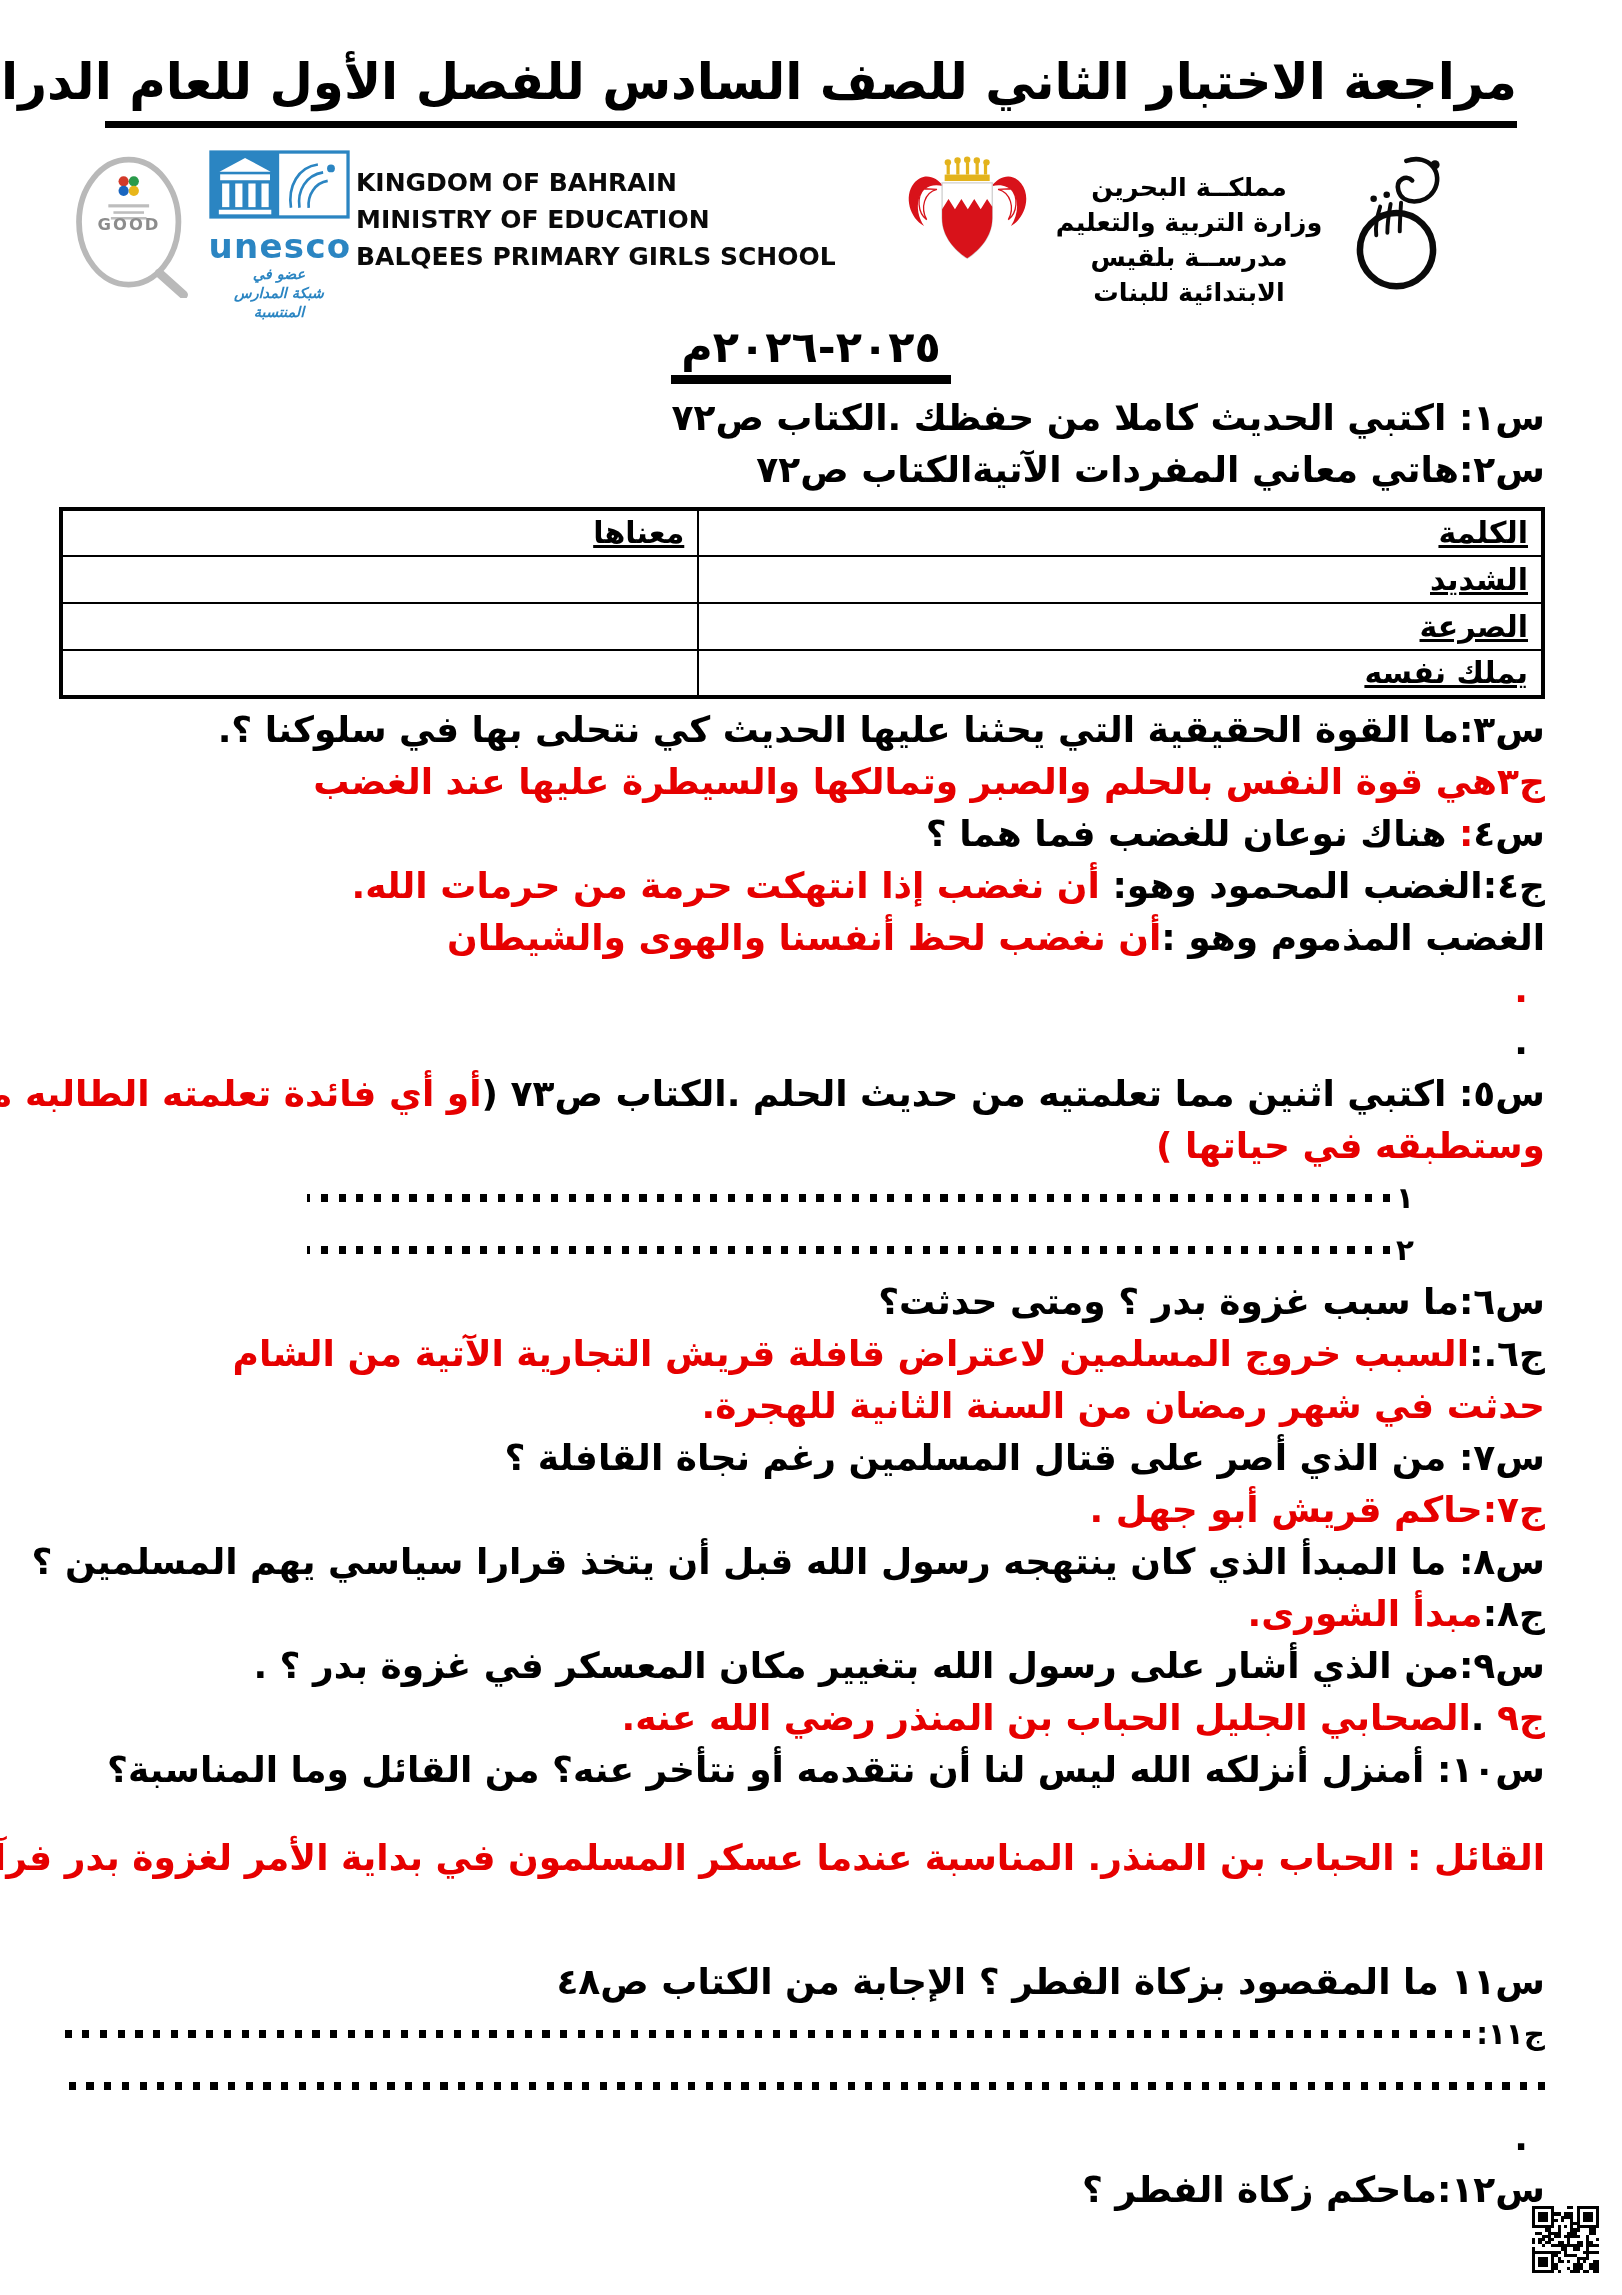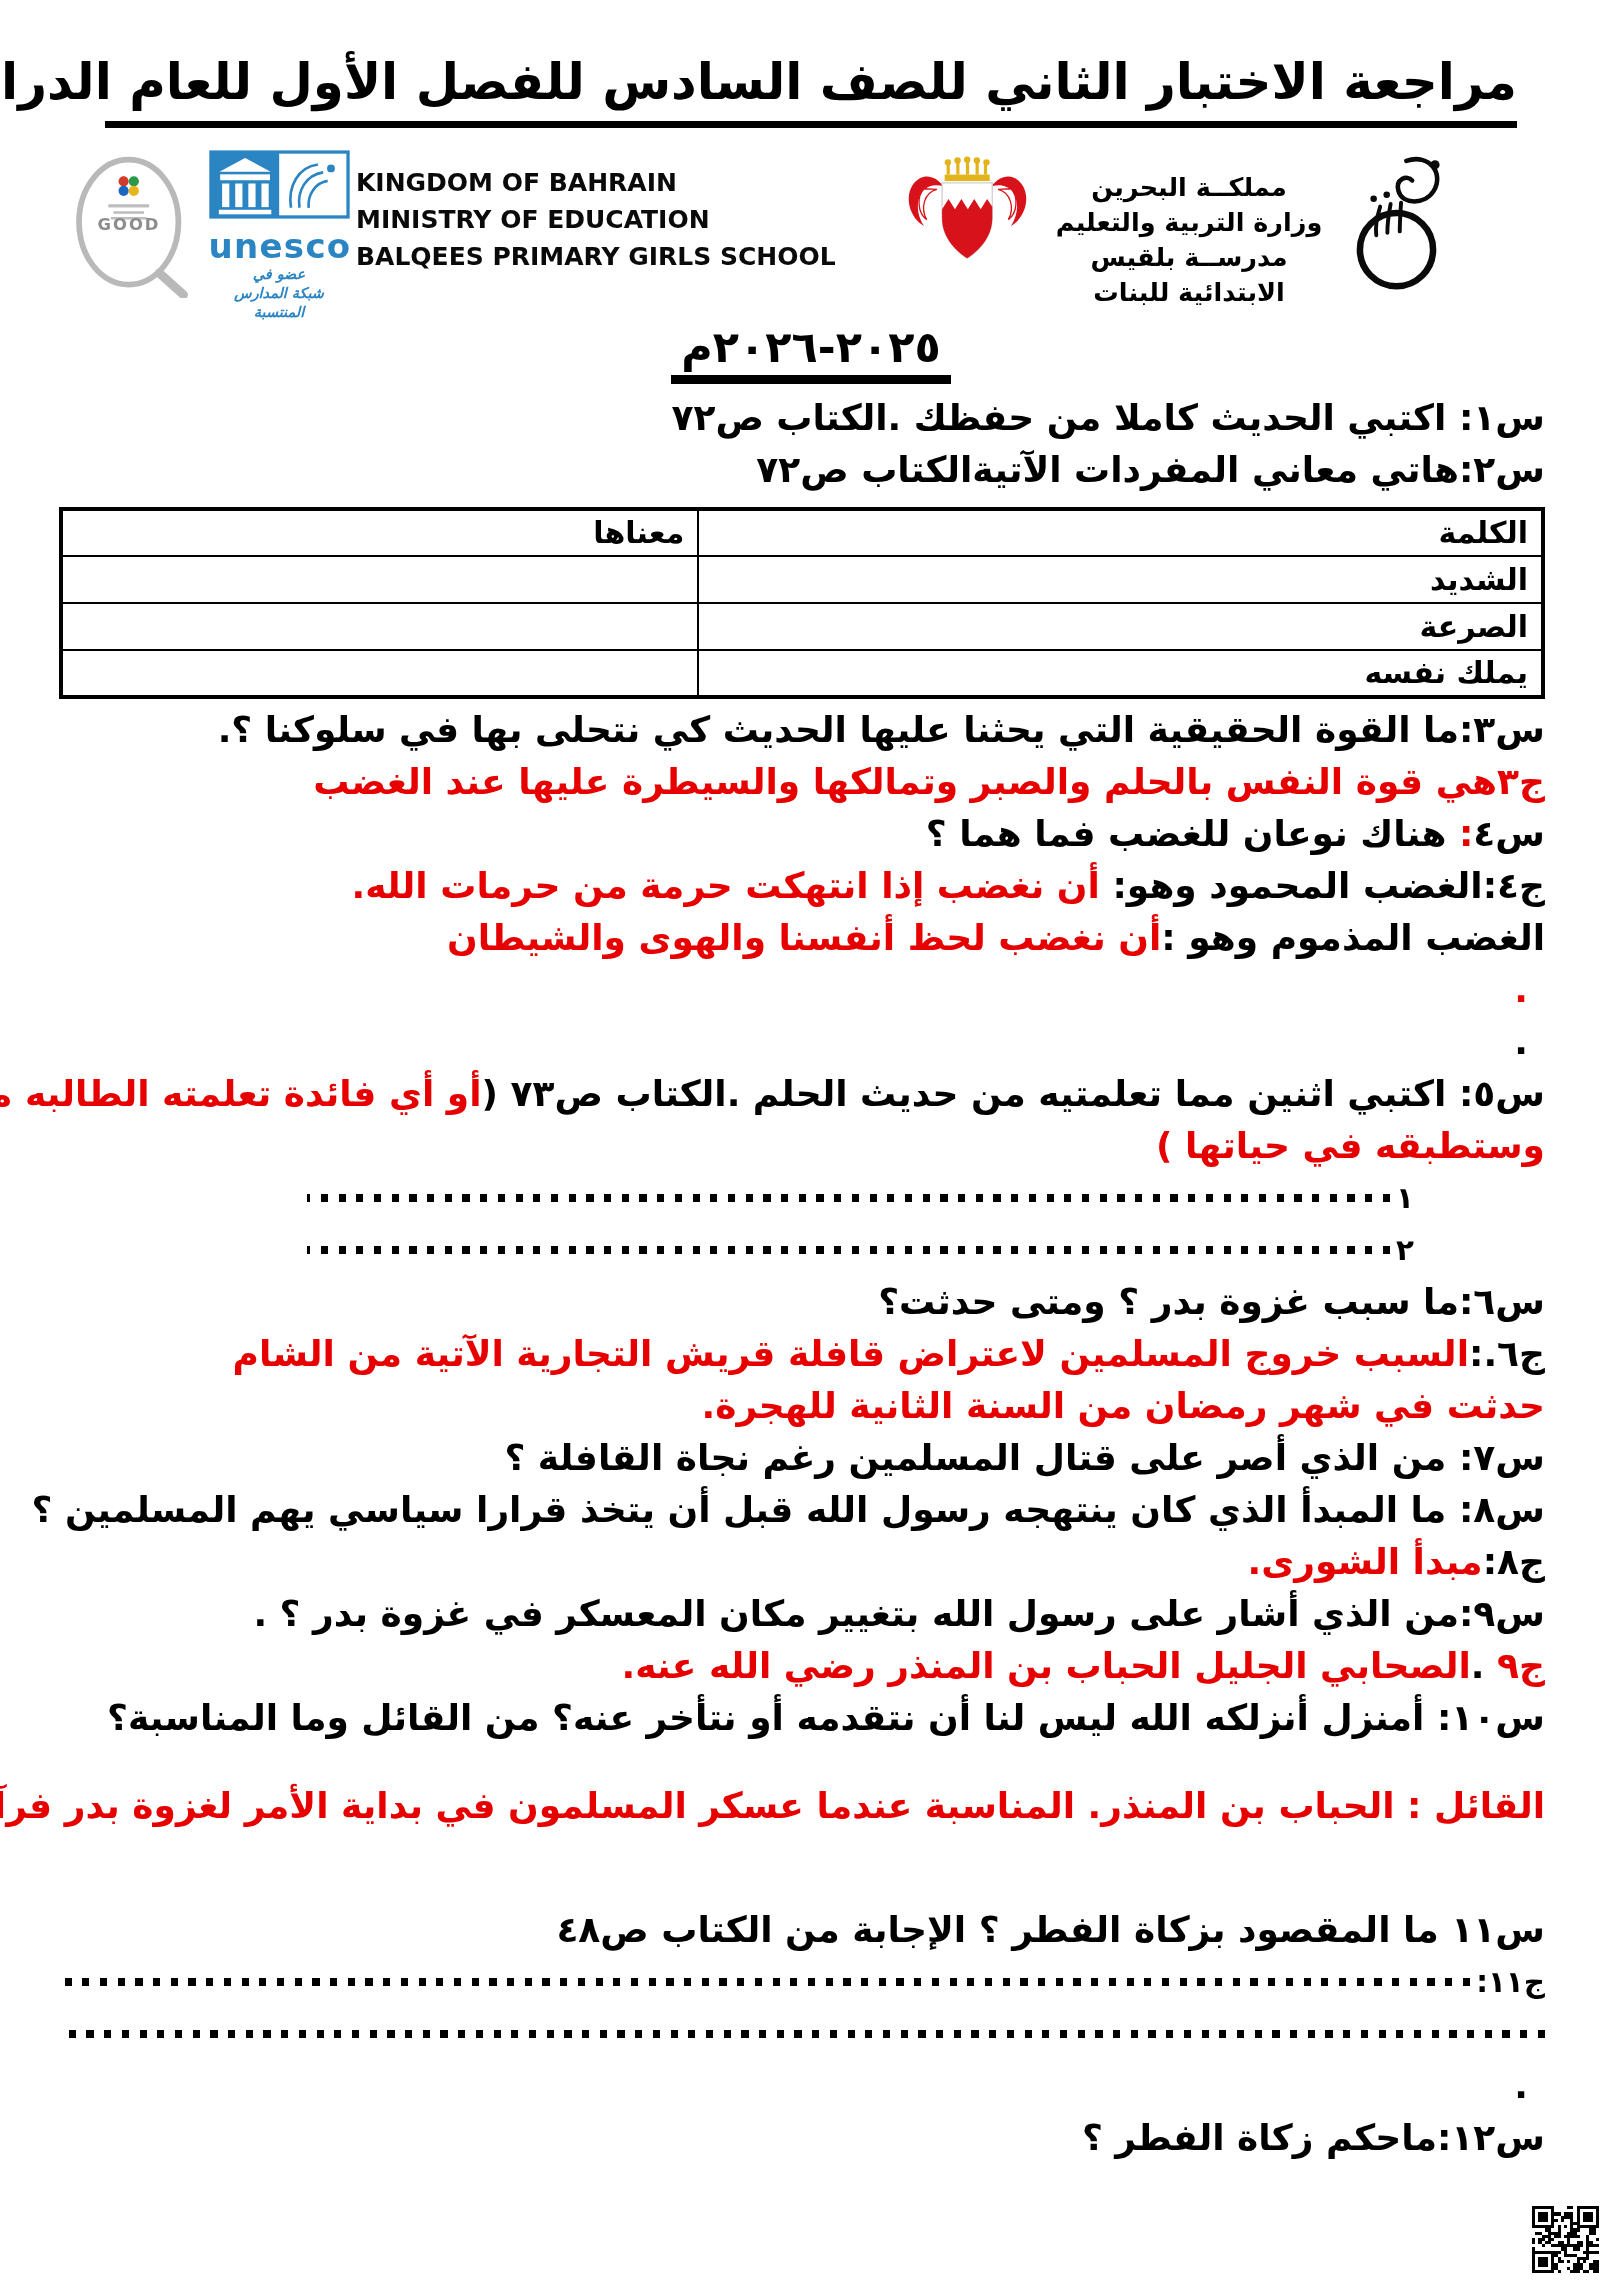--- a/index.html
+++ b/index.html
@@ -40,21 +40,21 @@
   .dotline{padding-left:3.9px;padding-right:17px;}
   .dline{display:flex;align-items:center;height:52px;column-gap:6.5px;}
   .dline .dlabel{font-size:29.4px;}
   .dline .dots{height:7.2px;background:repeating-linear-gradient(to left,#000 0 7.2px,transparent 7.2px 17.7px);}
   .dline.short{padding-right:131px;}
   .dline.short .dots{width:1083px;}
   .dline.full .dots{flex:1;}
   .spacer{width:100%;}
   
   table.vocab{width:100%;border-collapse:collapse;border:4.6px solid #000;margin:10.5px 0 5.2px 0;table-layout:fixed;}
-  table.vocab td{border:2.6px solid #000;height:47px;font-size:30px;text-align:right;padding:0 13px;overflow:hidden;}
+  table.vocab td{border:2.6px solid #000;height:47px;font-size:30px;text-align:right;padding:0 13px;overflow:hidden;text-decoration:underline;}
   
   .qr{position:absolute;right:23px;bottom:21.6px;width:67px;height:67px;}
   .qr svg{width:100%;height:100%;display:block;}
 </style>
 </head>
 <body>
 
 <div class="page">
 
   <div class="main-title">مراجعة الاختبار الثاني للصف السادس للفصل الأول للعام الدراسي</div>
@@ -195,20 +195,21 @@
           <span class="dots"></span>
         </div>
         <div class="dline short">
           <span class="dlabel">٢</span>
           <span class="dots"></span>
         </div>
         <div class="tline"><span class="seg black">س٦:ما سبب غزوة بدر ؟ ومتى حدثت؟</span></div>
         <div class="tline"><span class="seg black">ج٦.:</span><span class="seg red">السبب خروج المسلمين لاعتراض قافلة قريش التجارية الآتية من الشام</span></div>
         <div class="tline"><span class="seg red">حدثت في شهر رمضان من السنة الثانية للهجرة.</span></div>
         <div class="tline"><span class="seg black">س٧: من الذي أصر على قتال المسلمين رغم نجاة القافلة ؟</span></div>
+        <div class="tline"><span class="seg red">ج٧:حاكم قريش أبو جهل .</span></div>
         <div class="tline"><span class="seg black">س٨: ما المبدأ الذي كان ينتهجه رسول الله قبل أن يتخذ قرارا سياسي  يهم المسلمين ؟</span></div>
         <div class="tline"><span class="seg black">ج٨:</span><span class="seg red">مبدأ الشورى.</span></div>
         <div class="tline"><span class="seg black">س٩:من الذي أشار على رسول الله بتغيير مكان المعسكر في غزوة بدر ؟ .</span></div>
         <div class="tline"><span class="seg red">ج٩ </span><span class="seg black">.</span><span class="seg red">الصحابي الجليل الحباب بن المنذر رضي الله عنه.</span></div>
         <div class="tline"><span class="seg black">س١٠: أمنزل أنزلكه الله ليس لنا أن نتقدمه أو نتأخر  عنه؟ من القائل وما المناسبة؟</span></div>
         <div class="spacer" style="height: 36px;"></div>
         <div class="tline"><span class="seg red">القائل : الحباب بن المنذر.  المناسبة عندما عسكر المسلمون في بداية الأمر لغزوة بدر فرآه غير مناسب</span></div>
         <div class="spacer" style="height: 72px;"></div>
         <div class="tline"><span class="seg black">س١١ ما المقصود بزكاة الفطر ؟ الإجابة من الكتاب ص٤٨</span></div>
         <div class="dline full">

